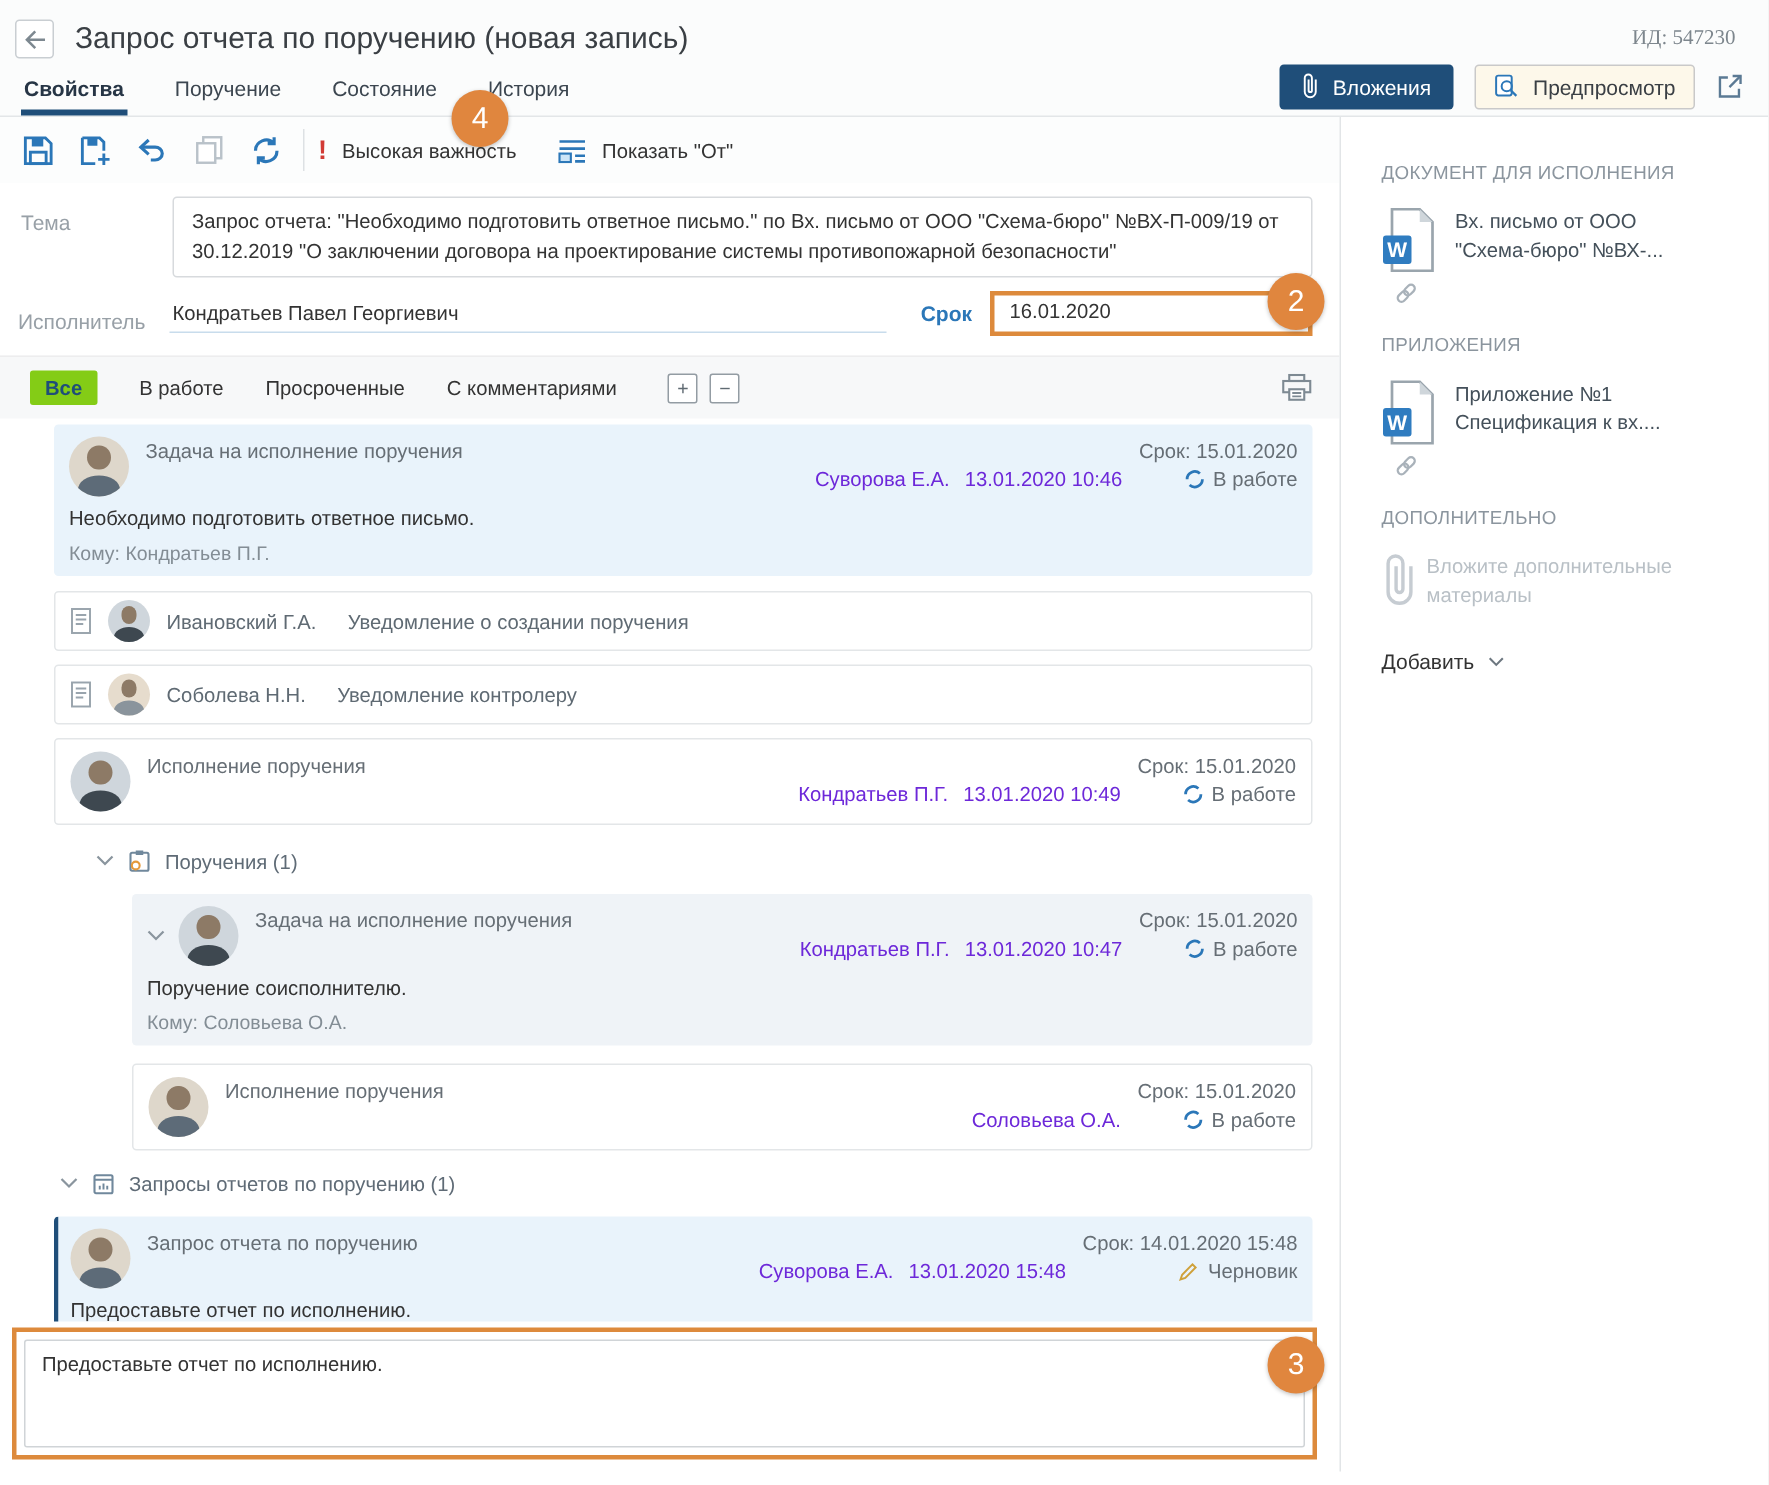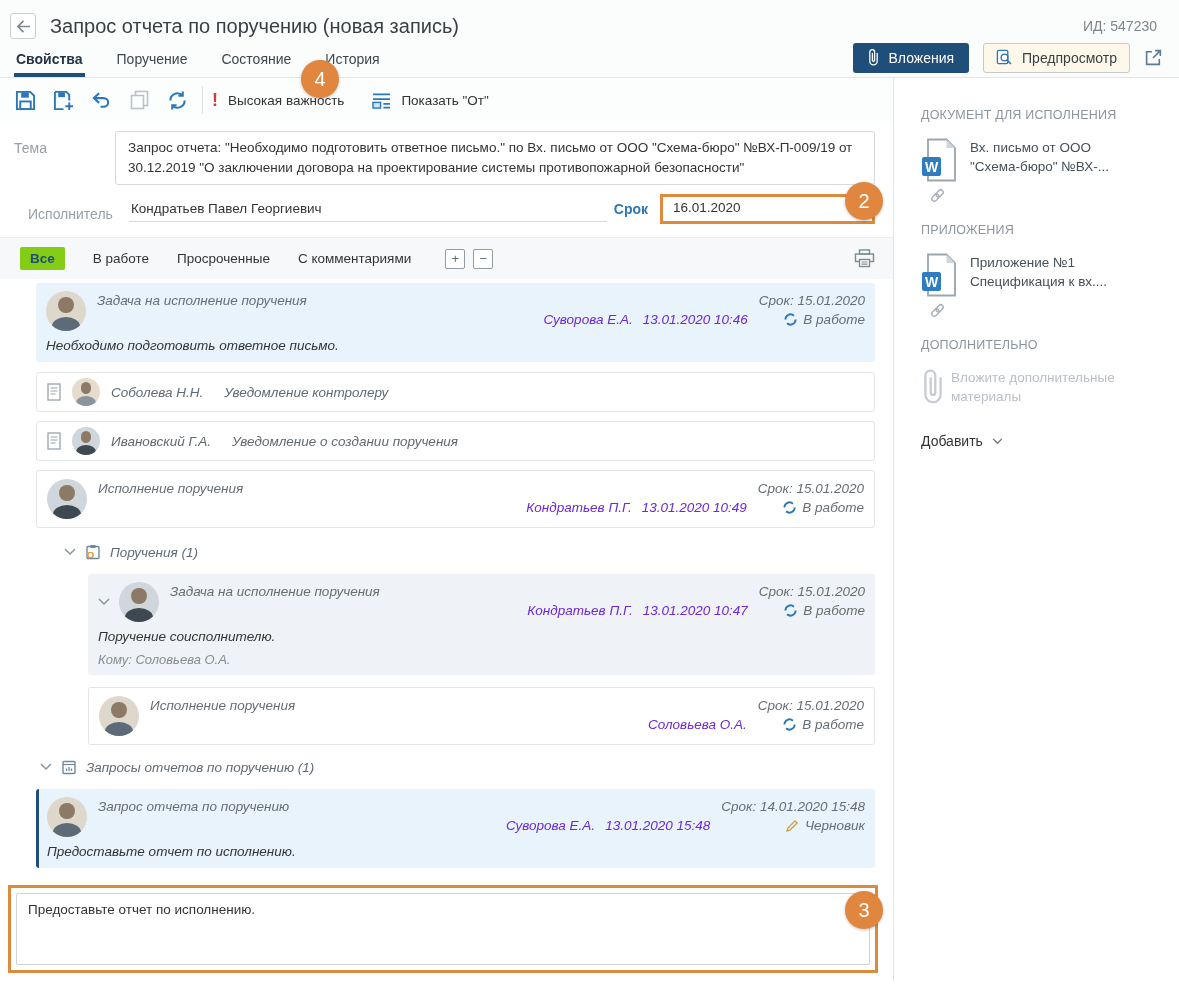--- a/index.html
+++ b/index.html
@@ -6,21 +6,21 @@
   html,body { background:#e9e9e9; }
   body { font-family:"Liberation Sans","DejaVu Sans",sans-serif; font-size:14px; color:#333; }
   .app { position:relative; width:1179px; height:990px; background:#fff; overflow:hidden; margin:0 auto; }
 
   
   .topbar { background:#fbfcfc; }
   .title-row { display:flex; align-items:center; gap:14px; padding:13px 22px 4px 10px; }
   .back-btn { width:26px; height:26px; background:#fff; border:1px solid #c9ced2; border-radius:3px;
               display:flex; align-items:center; justify-content:center; cursor:pointer; }
   .page-title { font-size:20px; font-weight:400; color:#3a3f44; }
-  .record-id { margin-left:auto; color:#7d868d; font-size:14px; }
+  .record-id { margin-left:auto; color:#7d868d; font-size:14px;font-family:Liberation Serif, serif; }
 
   .tabs-row { display:flex; align-items:stretch; padding:0 16px 0 14px; border-bottom:1px solid #e3e6e8; height:35px; }
   .tab { padding:8px 2px 9px; margin-right:30px; color:#3c4650; cursor:pointer; }
   .tab.active { font-weight:bold; color:#263545; box-shadow:inset 0 -4px 0 #1f4e79; }
   .tab-actions { margin-left:auto; display:flex; align-items:center; gap:14px; padding-bottom:5px; }
   .btn-attach { display:flex; align-items:center; gap:9px; background:#1f4e79; color:#fff; border:none;
                 border-radius:3px; height:30px; padding:0 15px; font-size:14px; cursor:pointer; }
   .btn-preview { display:flex; align-items:center; gap:9px; background:#fdf8ea; color:#3a3f44; border:1px solid #c9c9c9;
                  border-radius:3px; height:30px; padding:0 12px; font-size:14px; cursor:pointer; }
   .btn-open { background:none; border:none; cursor:pointer; display:flex; align-items:center; }
@@ -38,37 +38,37 @@
               height:40px; padding:0 28px 0 14px; margin-right:16px; cursor:pointer; font-size:14px; color:#2c343a; }
   .play-ic { width:0; height:0; border-left:13px solid #57a829; border-top:8px solid transparent; border-bottom:8px solid transparent; }
   .tool-text-btn { display:flex; align-items:center; gap:10px; background:none; border:none; font-size:13.5px; color:#333;
                    cursor:pointer; margin-right:28px; }
   .imp-mark { color:#d23b35; font-weight:bold; font-size:18px; line-height:1; }
 
   
   .subject-row { display:flex; padding:9px 18px 0 14px; }
   .field-label { width:101px; flex:none; color:#98a0a7; font-size:14px; padding-top:9px; }
   .subject-box { flex:1; border:1px solid #d7dadd; border-radius:3px; padding:6px 12px; font-size:13.5px; line-height:20px; color:#333; background:#fff; }
-  .exec-row { display:flex; align-items:center; padding:9px 18px 13px 1px;margin-left:27px; }
+  .exec-row { display:flex; align-items:center; padding:9px 18px 13px 12px; }
   .exec-value { width:478px; border-bottom:1px solid #c8dcec; padding:4px 2px 5px; font-size:13.5px; color:#333; }
   .srok-label { color:#2b77b8; margin-left:auto; margin-right:12px;font-weight:bold; }
   .date-box { width:215px; border:3px solid #dd8a3c; background:#fff; padding:3px 10px; font-size:13.5px; color:#333; height:30px; }
 
   
   .filters { display:flex; align-items:center; gap:28px; padding:9px 18px 9px 20px; background:#f7f8f9; border-top:1px solid #ededee; }
   .filter { color:#333; font-size:13.5px; cursor:pointer; }
   .filter.active { background:#84cc16; color:#1f4e79; font-weight:bold; padding:4px 10px; border-radius:2px; }
   .pm-btn { width:20px; height:20px; border:1px solid #939ca3; background:#fff; color:#5f6a72; font-size:13px; line-height:18px;
             text-align:center; cursor:pointer; border-radius:2px; }
   .pm-btn.plus { margin-left:6px; }
   .pm-btn.minus { margin-left:-20px; }
   .printer-btn { margin-left:auto; background:none; border:none; cursor:pointer; display:flex; }
 
   
-  .timeline { flex:1; overflow:hidden; padding:4px 18px 0 36px;font-style:italic; }
+  .timeline { flex:1; overflow:hidden; padding:4px 18px 0 36px; }
   .card { border-radius:3px; padding:8px 10px; margin-bottom:10px; cursor:pointer; }
   .card.blue { background:#e9f3fb; }
   .card.white { background:#fff; border:1px solid #e3e6e8; }
   .card.gray { background:#eff3f7; }
   .card.selected { border-left:3px solid #1f4e79; padding-left:8px; }
   .card-head { display:flex; gap:11px; }
   .chev { background:none; border:none; cursor:pointer; align-self:center; margin-right:-2px; display:flex; }
   .avatar { width:40px; height:40px; border-radius:50%; flex:none; position:relative; overflow:hidden; background:#ded7cb; }
   .avatar::before { content:""; position:absolute; top:16%; left:31%; width:38%; height:40%; border-radius:50%; background:#8d7citizen; background:#8d7a66; }
   .avatar::after { content:""; position:absolute; bottom:-14%; left:14%; width:72%; height:48%; border-radius:50% 50% 0 0; background:#5d6b78; }
@@ -282,44 +282,45 @@
                   <svg width="13" height="13" viewBox="0 0 14 14">
                       <path d="M12.5 7a5.5 5.5 0 0 1-9.2 4.1" fill="none" stroke="#2b77b8" stroke-width="2"></path>
                       <path d="M1.5 7a5.5 5.5 0 0 1 9.2-4.1" fill="none" stroke="#2b77b8" stroke-width="2"></path>
                     </svg>
                 </span>
                 <span>В работе</span>
               </div>
             </div>
           </div>
           <div class="card-body">Необходимо подготовить ответное письмо.</div>
+          <div class="card-to">Кому: Кондратьев П.Г.</div>
         </div>
 
         <div class="notice">
           <span>
             <svg width="14" height="18" viewBox="0 0 14 18">
                 <rect x="1" y="1" width="12" height="16" fill="#fff" stroke="#99a4ad" stroke-width="1.3"></rect>
                 <path d="M3.5 5h7M3.5 8h7M3.5 11h5" stroke="#99a4ad" stroke-width="1.2"></path>
               </svg>
           </span>
+          <span class="avatar small av-b"></span>
+          <span class="nm">Ивановский Г.А.</span>
+          <span class="tt">Уведомление о создании поручения</span>
+        </div>
+
+        <div class="notice">
+          <span>
+            <svg width="14" height="18" viewBox="0 0 14 18">
+                <rect x="1" y="1" width="12" height="16" fill="#fff" stroke="#99a4ad" stroke-width="1.3"></rect>
+                <path d="M3.5 5h7M3.5 8h7M3.5 11h5" stroke="#99a4ad" stroke-width="1.2"></path>
+              </svg>
+          </span>
           <span class="avatar small av-c"></span>
           <span class="nm">Соболева Н.Н.</span>
           <span class="tt">Уведомление контролеру</span>
-        </div>
-
-        <div class="notice">
-          <span>
-            <svg width="14" height="18" viewBox="0 0 14 18">
-                <rect x="1" y="1" width="12" height="16" fill="#fff" stroke="#99a4ad" stroke-width="1.3"></rect>
-                <path d="M3.5 5h7M3.5 8h7M3.5 11h5" stroke="#99a4ad" stroke-width="1.2"></path>
-              </svg>
-          </span>
-          <span class="avatar small av-b"></span>
-          <span class="nm">Ивановский Г.А.</span>
-          <span class="tt">Уведомление о создании поручения</span>
         </div>
 
         <div class="card white" style="margin-bottom:16px;">
           <div class="card-head">
             <span class="avatar av-b"></span>
             <div class="card-titles">
               <div class="t1">Исполнение поручения</div>
               <div class="t2"><span>Кондратьев П.Г.</span><span class="dt">13.01.2020 10:49</span></div>
             </div>
             <div class="card-right">

